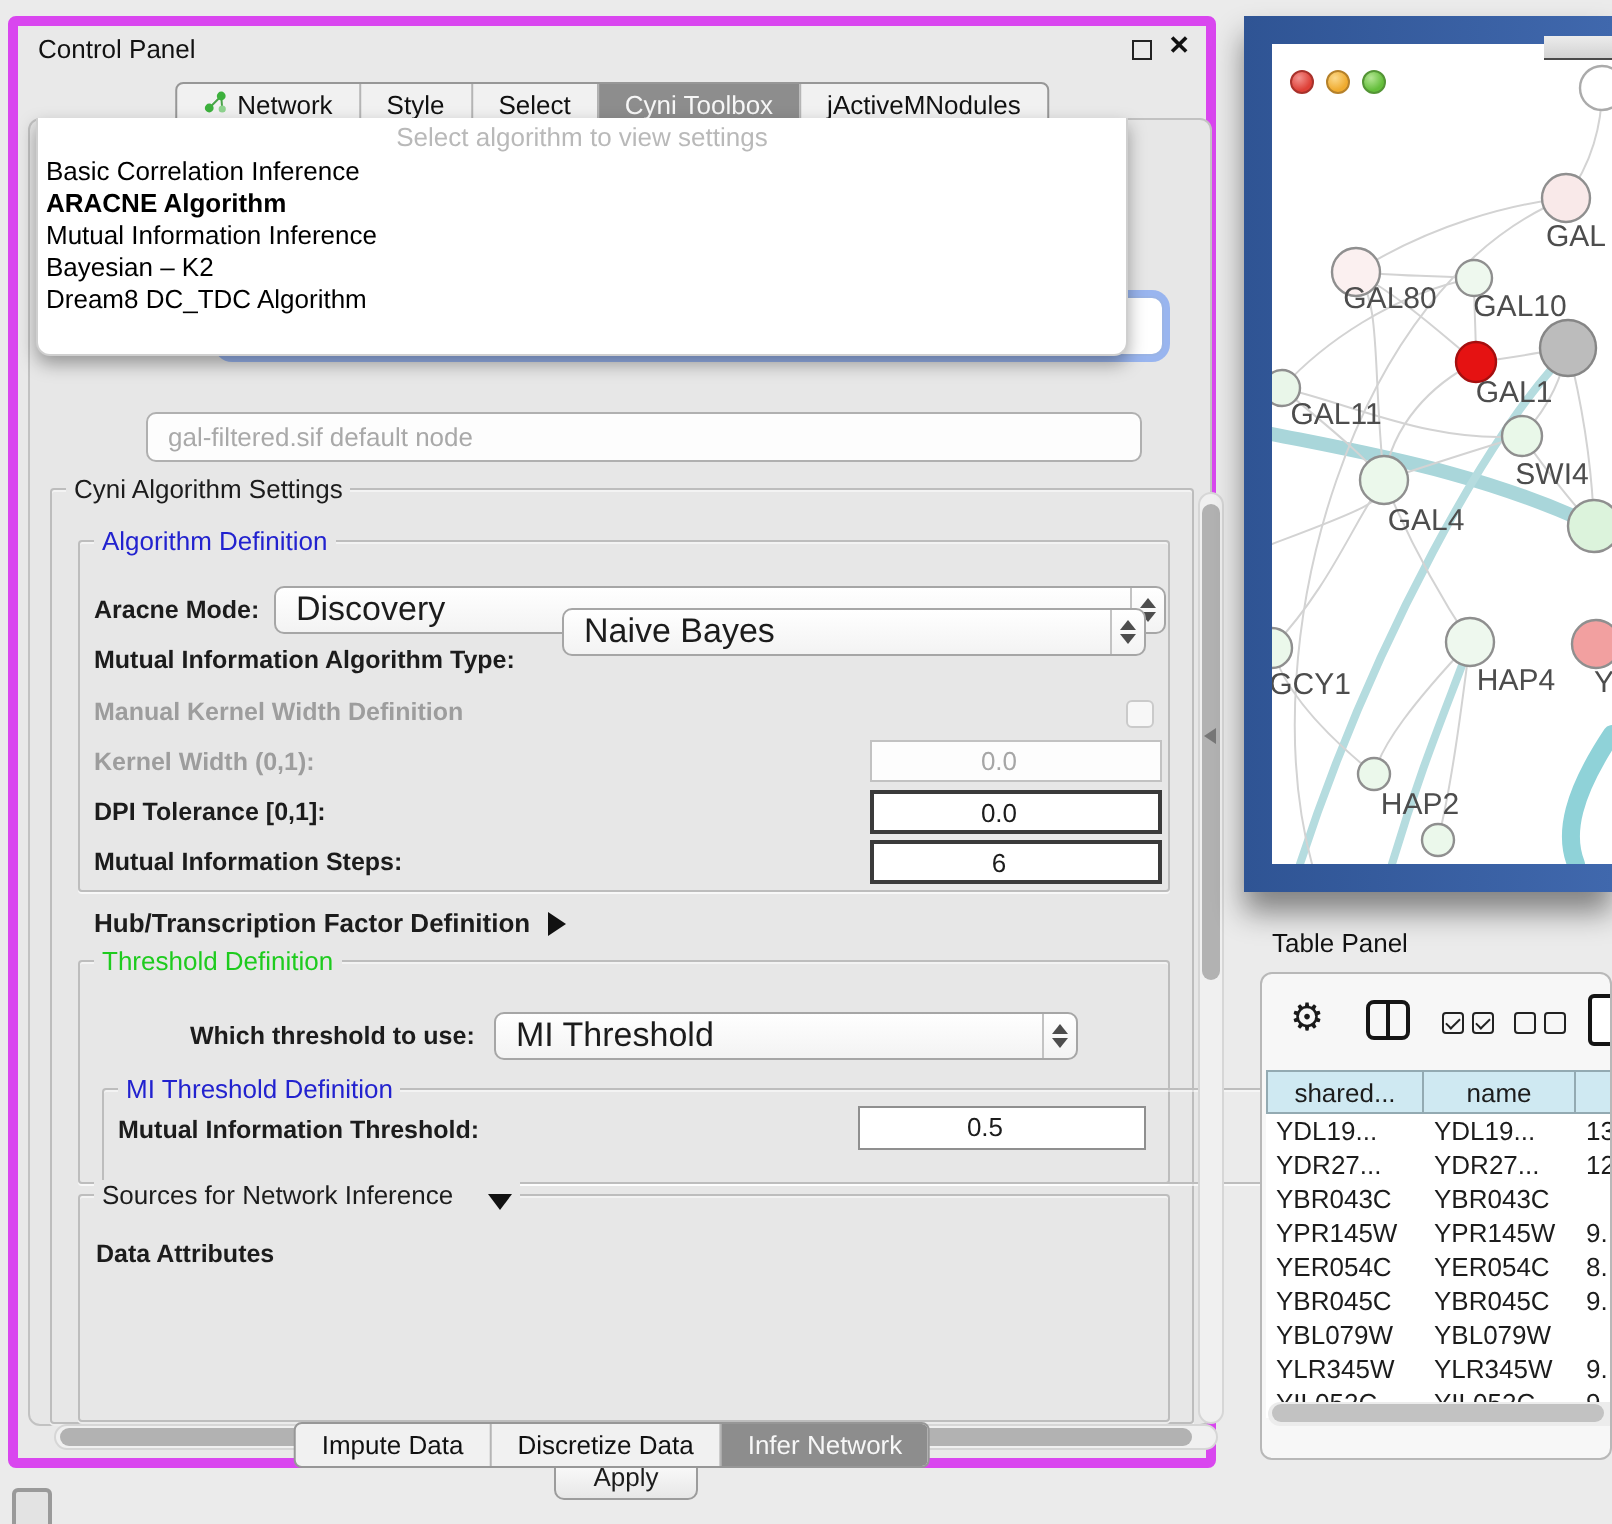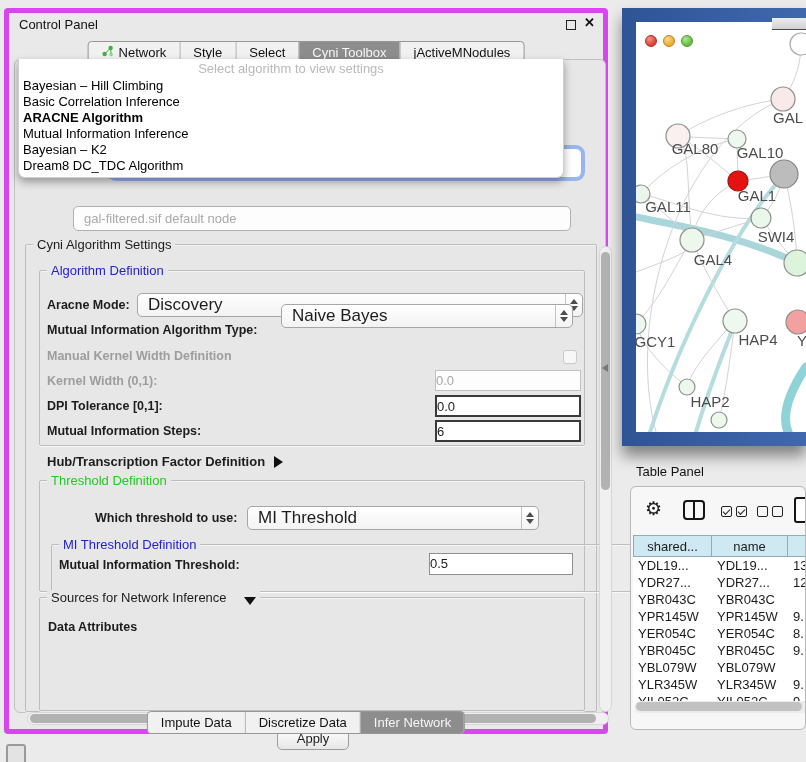--- a/index.html
+++ b/index.html
@@ -56,21 +56,21 @@
 
   .combo { position:absolute; height:24px; background:linear-gradient(#ffffff,#f3f3f3);
     border:1px solid #a6a6a6; border-radius:5px; font-size:17px; line-height:22px;
     padding-left:10px; cursor:pointer; }
   .stepper { position:absolute; right:0; top:0; bottom:0; width:17px; border-left:1px solid #c3c3c3;
     display:flex; flex-direction:column; align-items:center; justify-content:center; gap:2px; }
   .tri-up { width:0; height:0; border-left:4px solid transparent; border-right:4px solid transparent; border-bottom:5px solid #4d4d4d; }
   .tri-dn { width:0; height:0; border-left:4px solid transparent; border-right:4px solid transparent; border-top:5px solid #4d4d4d; }
 
   .field { position:absolute; height:22px; background:#fff; font-size:13px; line-height:20px;
-    text-align:left; padding-right:17px; }
+    text-align:center; padding-right:17px; }
   .field.strong { border:2px solid #3a3a3a; }
   .field.mid { border:1px solid #8f8f8f; }
   .field.dis { border:1px solid #c2c2c2; color:#a6a6a6; background:#fdfdfd; height:21px; }
 
   .checkbox { position:absolute; left:548px; top:290px; width:14px; height:14px;
     border:1px solid #cacaca; border-radius:3px; background:#f7f7f7; cursor:pointer; }
 
   .hub-row { position:absolute; left:32px; top:394px; font-size:13px; font-weight:bold; display:flex; align-items:center; gap:9px; cursor:pointer; }
   .tri-right { width:0; height:0; border-top:6px solid transparent; border-bottom:6px solid transparent; border-left:9px solid #111; }
   .tri-down  { width:0; height:0; border-left:6px solid transparent; border-right:6px solid transparent; border-top:8px solid #111; display:inline-block; }
@@ -252,21 +252,20 @@
     <div class="hscroll">
       <div class="hscroll-thumb"></div>
     </div>
 
     <div class="apply-btn">Apply</div>
   </div>
 
   <div class="popup">
     <div class="pp-head">Select algorithm to view settings</div>
     <div id="popup-items">
-        <div class="pp-item">Bayesian – Hill Climbing</div>
         <div class="pp-item">Basic Correlation Inference</div>
         <div class="pp-item bold">ARACNE Algorithm</div>
         <div class="pp-item">Mutual Information Inference</div>
         <div class="pp-item">Bayesian – K2</div>
         <div class="pp-item">Dream8 DC_TDC Algorithm</div>
       </div>
   </div>
 
   <div class="cp-bottom-tabs" id="bottom-tabs">
       <div class="tab">

